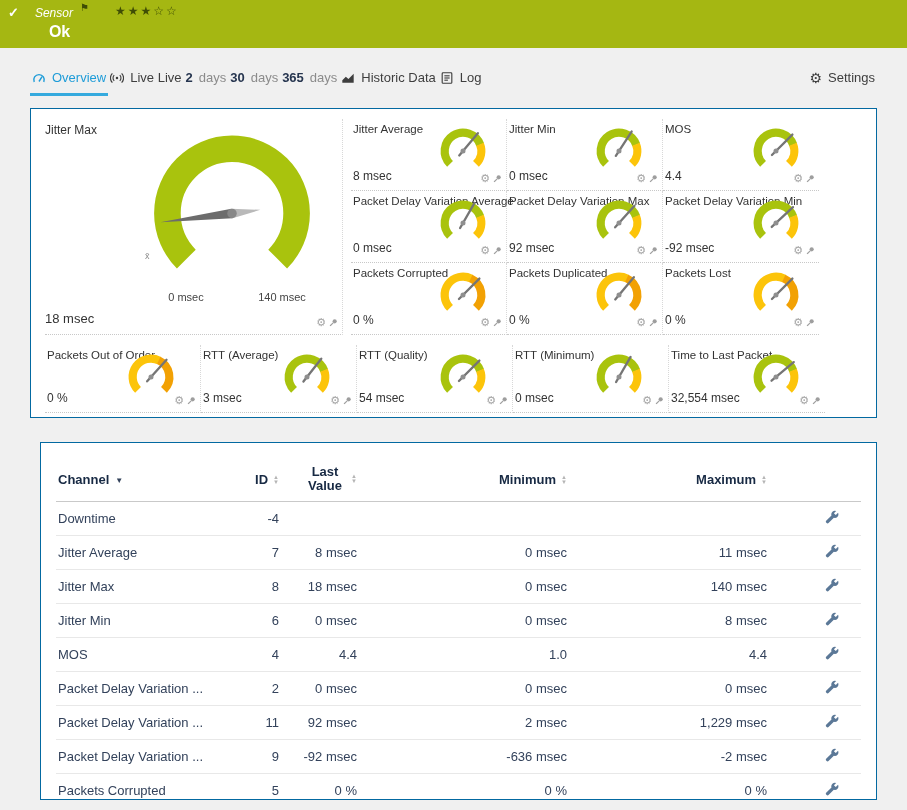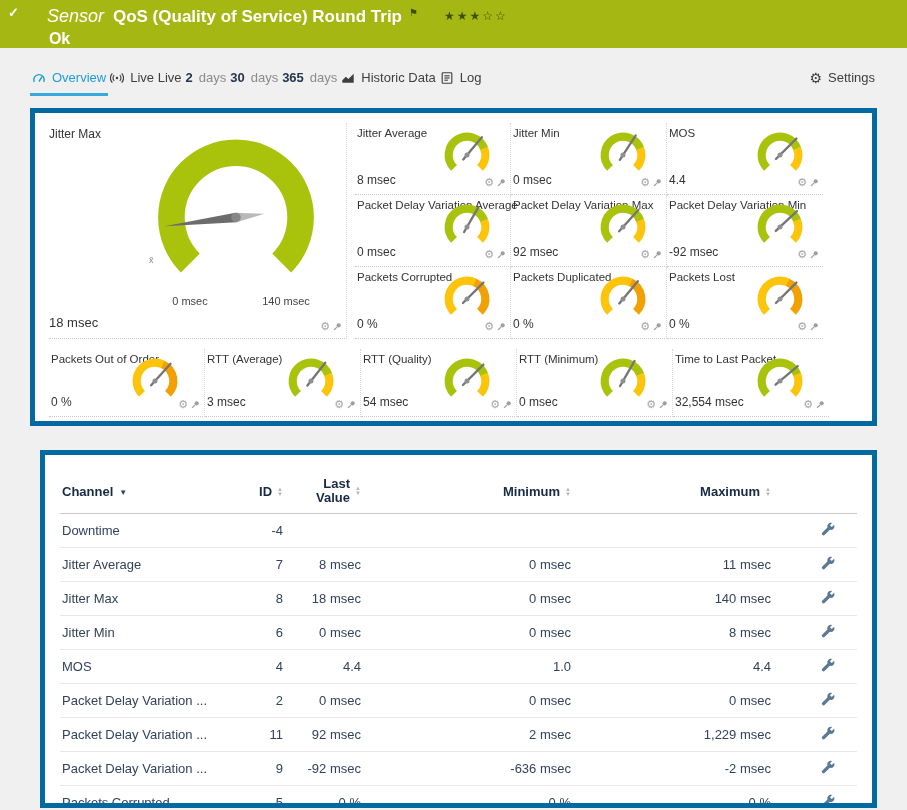--- a/index.html
+++ b/index.html
@@ -8,37 +8,37 @@
     width:907px; height:810px; overflow:hidden;
     background:#f0f0f0;
     font-family:"Liberation Sans", sans-serif;
     color:#333;
   }
   
   .topbar { background:#a5b712; height:48px; display:flex; padding:6px 0 0 8px; color:#fff; }
   .check { font-size:13px; font-weight:bold; line-height:14px; }
   .titleblock { margin-left:16px; }
   .titlerow { display:flex; align-items:baseline; }
-  .kind { font-style:italic; font-size:18px;margin-left:12px; }
+  .kind { font-style:italic; font-size:12px; }
   .title { font-size:17px; font-weight:bold; margin-left:9px; }
   .flag { font-size:10px; margin-left:7px; color:#3f4d05; position:relative; top:-6px; }
   .stars { margin-left:26px; color:#3f4d05; font-size:12px; letter-spacing:2px; position:relative; top:-2px; }
   .status { font-size:16px; font-weight:bold; margin:3px 0 0 14px; }
   
   .tabs { display:flex; align-items:flex-end; margin:16px 30px 0; }
   .tab { display:flex; align-items:center; gap:6px; padding:6px 2px 8px; border-bottom:3px solid transparent;
          font-size:13px; color:#3e3e3e; cursor:pointer; white-space:nowrap; }
   .tab.active { color:#1e9cd8; border-bottom-color:#35aade; }
   .tab.settings { margin-left:auto; }
   .ticon { display:inline-flex; align-items:center; }
   .tnum { font-weight:bold; color:#26354f; }
   .tab.days .tlabel { color:#8b8b8b; }
   .gear-char { font-size:14px; line-height:1; }
   
-  .panel { background:#fff; border:5px solid #0369a1; margin:0 30px; }
+  .panel { background:#fff; border:1px solid #0369a1; margin:0 30px; }
   .gauges { margin-top:12px; padding:10px 14px 4px; }
   .gauges-top { position:relative; height:222px; }
   .big-tile { position:absolute; left:0; top:0; width:298px; height:216px;
               border-bottom:1px dotted #c8c8c8; border-right:1px dotted #d8d8d8; }
   .g-label { font-size:11.5px; color:#333; }
   .big-tile > .g-label { font-size:12px; padding-top:4px; }
   .big-svg { position:absolute; left:92px; top:4px; width:190px; height:176px; }
   .mean { position:absolute; left:100px; top:132px; font-size:9px; color:#8a8a8a; }
   .minmax { position:absolute; top:172px; font-size:11px; color:#444; transform:translateX(-50%); white-space:nowrap; }
   .min-label { left:141px; }
@@ -60,33 +60,32 @@
   .table-panel { margin-top:24px; padding:12px 15px 0; height:358px; overflow:hidden;margin-left:40px; }
   table { width:100%; border-collapse:collapse; font-size:13px; color:#33425b; }
   th { font-weight:bold; color:#172943; padding:10px 2px 8px; border-bottom:1px solid #c9c9c9;
        vertical-align:middle; text-align:left; }
   .right { text-align:right; }
   td { padding:8px 2px; border-bottom:1px solid #e8e8e8; }
   td.actions { text-align:right; padding-right:22px; }
   .sorters { display:inline-flex; flex-direction:column; margin-left:5px; vertical-align:middle; color:#b5b5b5; }
   .sorters i { font-style:normal; font-size:6px; line-height:5px; }
   .caret { font-size:8px; margin-left:6px; color:#33425b; vertical-align:middle; }
-  .lastlbl { display:inline-block; width:42px; text-align:right; vertical-align:middle; line-height:14px; }
+  .lastlbl { display:inline-block; width:42px; text-align:center; vertical-align:middle; line-height:14px; }
   .pin { cursor:pointer; }
   .wrench { cursor:pointer; }
 </style>
 </head>
 <body>
 
 <header class="topbar">
   <span class="check">✓</span>
   <div class="titleblock">
     <div class="titlerow">
       <span class="kind">Sensor</span>
-      <span class="title">QoS (Quality of Service) Round Trip</span>
       <span class="flag">⚑</span>
       <span class="stars" id="stars">★★★☆☆</span>
     </div>
     <div class="status">Ok</div>
   </div>
 </header>
 
 <nav class="tabs" id="tabs">
     <a class="tab active">
       <span class="ticon">

